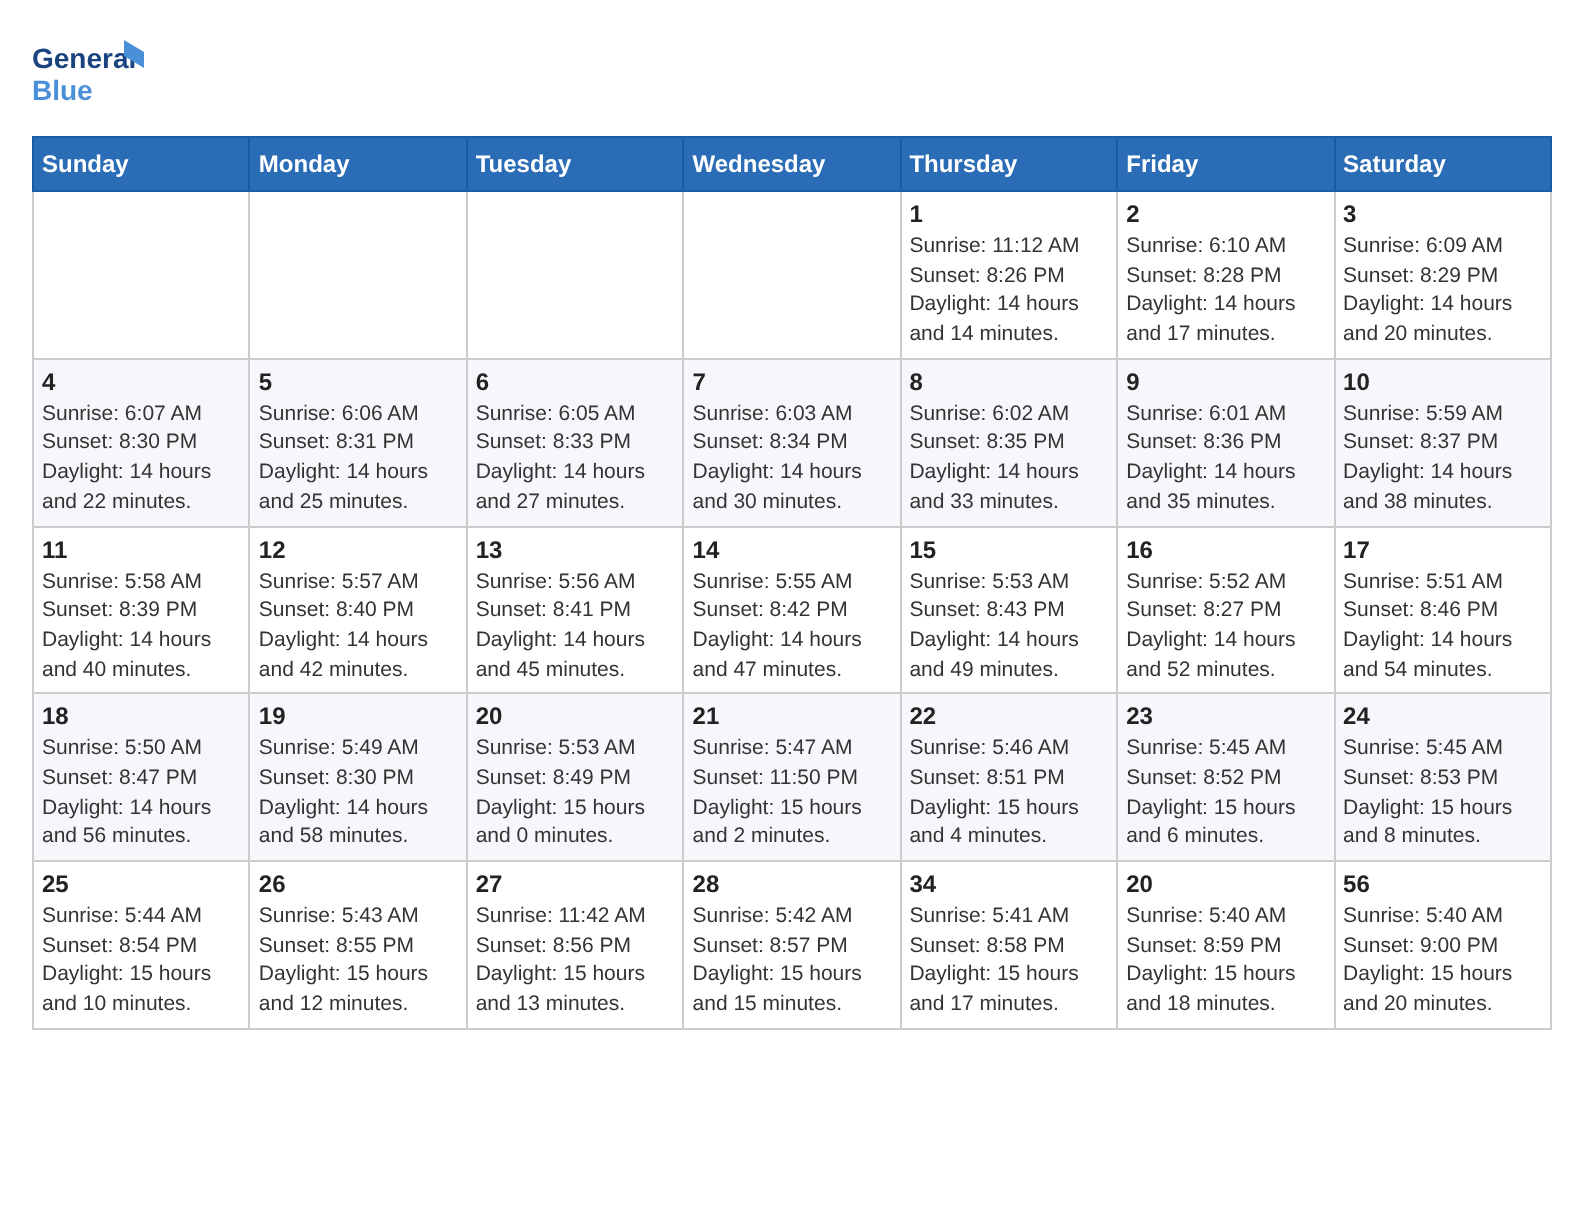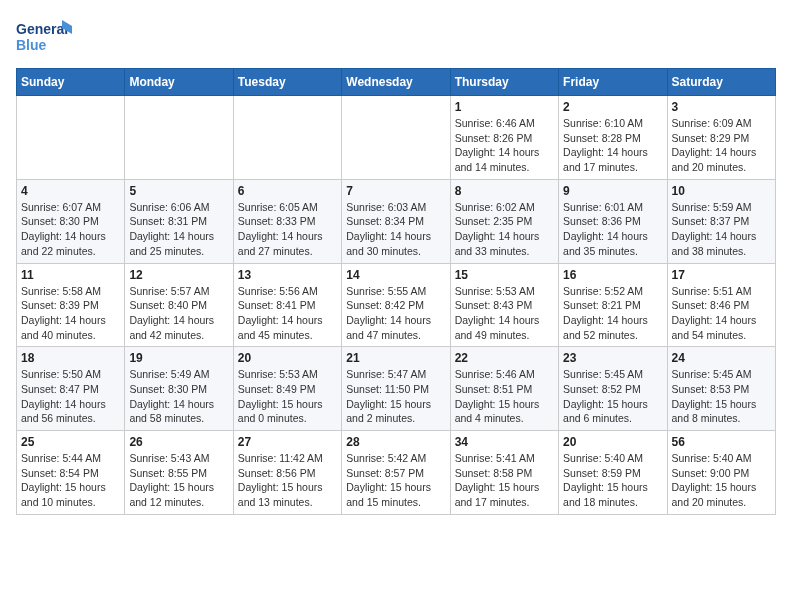--- a/index.html
+++ b/index.html
@@ -104,21 +104,21 @@
       </tr>
   </thead>
   <tbody id="calendar-body">
   <tr>
         <td class="empty-cell"></td>
         <td class="empty-cell"></td>
         <td class="empty-cell"></td>
         <td class="empty-cell"></td>
         <td>
           <div class="day-num">1</div>
-          <div class="day-info">Sunrise: 6:46 AM
+          <div class="day-info">Sunrise: 11:12 AM
 Sunset: 8:26 PM
 Daylight: 14 hours and 14 minutes.</div>
         </td>
         <td>
           <div class="day-num">2</div>
           <div class="day-info">Sunrise: 6:10 AM
 Sunset: 8:28 PM
 Daylight: 14 hours and 17 minutes.</div>
         </td>
         <td>
@@ -149,21 +149,21 @@
         </td>
         <td>
           <div class="day-num">7</div>
           <div class="day-info">Sunrise: 6:03 AM
 Sunset: 8:34 PM
 Daylight: 14 hours and 30 minutes.</div>
         </td>
         <td>
           <div class="day-num">8</div>
           <div class="day-info">Sunrise: 6:02 AM
-Sunset: 2:35 PM
+Sunset: 8:35 PM
 Daylight: 14 hours and 33 minutes.</div>
         </td>
         <td>
           <div class="day-num">9</div>
           <div class="day-info">Sunrise: 6:01 AM
 Sunset: 8:36 PM
 Daylight: 14 hours and 35 minutes.</div>
         </td>
         <td>
           <div class="day-num">10</div>
@@ -199,21 +199,21 @@
         </td>
         <td>
           <div class="day-num">15</div>
           <div class="day-info">Sunrise: 5:53 AM
 Sunset: 8:43 PM
 Daylight: 14 hours and 49 minutes.</div>
         </td>
         <td>
           <div class="day-num">16</div>
           <div class="day-info">Sunrise: 5:52 AM
-Sunset: 8:21 PM
+Sunset: 8:27 PM
 Daylight: 14 hours and 52 minutes.</div>
         </td>
         <td>
           <div class="day-num">17</div>
           <div class="day-info">Sunrise: 5:51 AM
 Sunset: 8:46 PM
 Daylight: 14 hours and 54 minutes.</div>
         </td>
       </tr>
       <tr>

